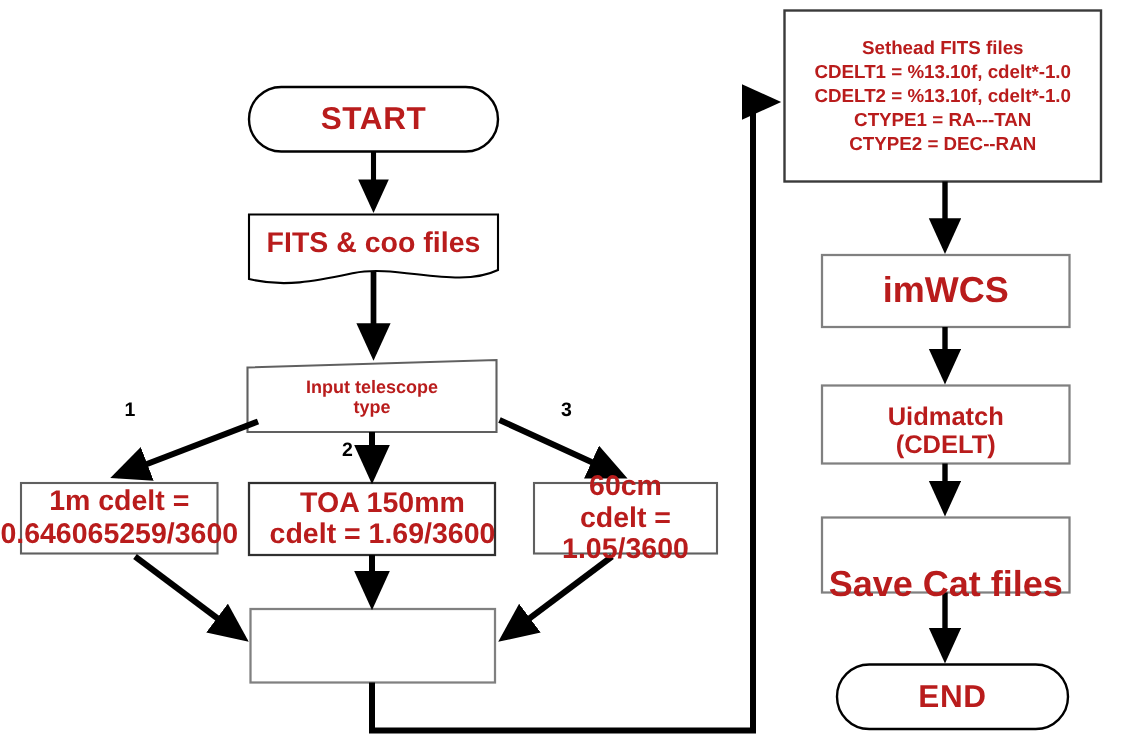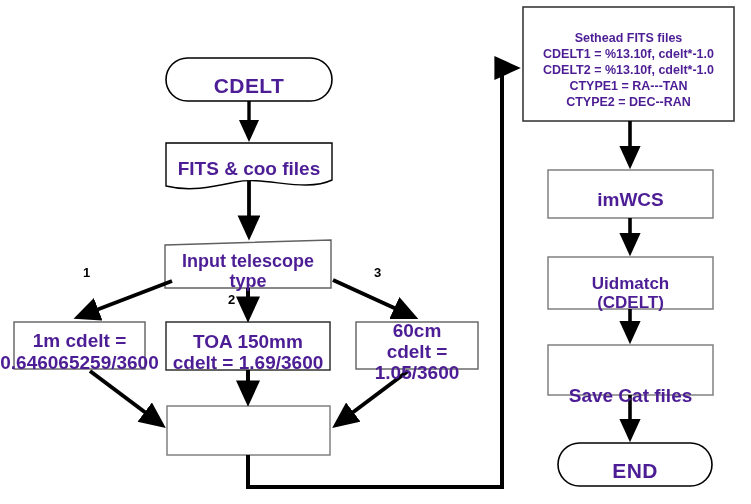--- a/index.html
+++ b/index.html
@@ -25,39 +25,38 @@
     width: 751px;
     height: 504px;
   }
   .node-label {
     position: absolute;
     display: flex;
     align-items: center;
     justify-content: center;
     text-align: center;
     font-weight: bold;
-    color: #4c1d95;
+    color: #b91c1c;
     line-height: 1.12;
     pointer-events: none;
     white-space: pre-line;
-    margin-top: 6px;
   }
   .edge-label {
     position: absolute;
     font-weight: bold;
     color: #000000;
     font-size: 13px;
     line-height: 1;
   }
   .t-start   { font-size: 21px; letter-spacing: 0.4px; }
   .t-end     { font-size: 21px; letter-spacing: 0.4px; }
   .t-doc     { font-size: 19px; }
-  .t-dec     { font-size: 18px; }
+  .t-dec     { font-size: 12px; }
   .t-small   { font-size: 19px; }
-  .t-proc    { font-size: 19px; border-radius: 15px; }
+  .t-proc    { font-size: 24px; border-radius: 15px; }
   .t-proc2   { font-size: 17px; }
   .t-head    { font-size: 12.5px; line-height: 1.28; }
 </style>
 </head>
 <body>
 
 <div id="canvas">
 
   <svg class="layer" viewBox="0 0 751 504" xmlns="http://www.w3.org/2000/svg">
     <defs>
@@ -113,31 +112,31 @@
 
     <line x1="630" y1="121" x2="630" y2="165" stroke="#000000" stroke-width="3.6" marker-end="url(#arrowbig)"></line>
 
     <line x1="630" y1="218" x2="630" y2="252" stroke="#000000" stroke-width="3.6" marker-end="url(#arrowbig)"></line>
 
     <line x1="630" y1="309" x2="630" y2="340" stroke="#000000" stroke-width="3.6" marker-end="url(#arrowbig)"></line>
 
     <line x1="630" y1="395" x2="630" y2="438" stroke="#000000" stroke-width="3.6" marker-end="url(#arrowbig)"></line>
   </svg>
 
-  <div class="node-label t-start" style="left:166px; top:58px; width:166px; height:43px;">CDELT</div>
+  <div class="node-label t-start" style="left:166px; top:58px; width:166px; height:43px;">START</div>
 
   <div class="node-label t-doc" style="left:166px; top:143px; width:166px; height:40px;">FITS &amp; coo files</div>
 
   <div class="node-label t-dec" style="left:165px; top:242px; width:166px; height:46px;">Input telescope
 type</div>
 
   <div class="node-label t-small" style="left:14px; top:322px; width:131px; height:47px;">1m        cdelt =
 0.646065259/3600</div>
 
-  <div class="node-label t-small" style="left:166px; top:322px; width:164px; height:48px;">TOA 150mm
+  <div class="node-label t-small" style="left:166px; top:322px; width:164px; height:48px;padding-left:7px;">TOA 150mm
 cdelt = 1.69/3600</div>
 
   <div class="node-label t-small" style="left:356px; top:322px; width:122px; height:47px;">60cm
 cdelt = 1.05/3600</div>
 
 
   <div class="node-label t-head" style="left:523px; top:7px; width:211px; height:114px;">Sethead FITS files
 CDELT1 = %13.10f, cdelt*-1.0
 CDELT2 = %13.10f, cdelt*-1.0
 CTYPE1 = RA---TAN

